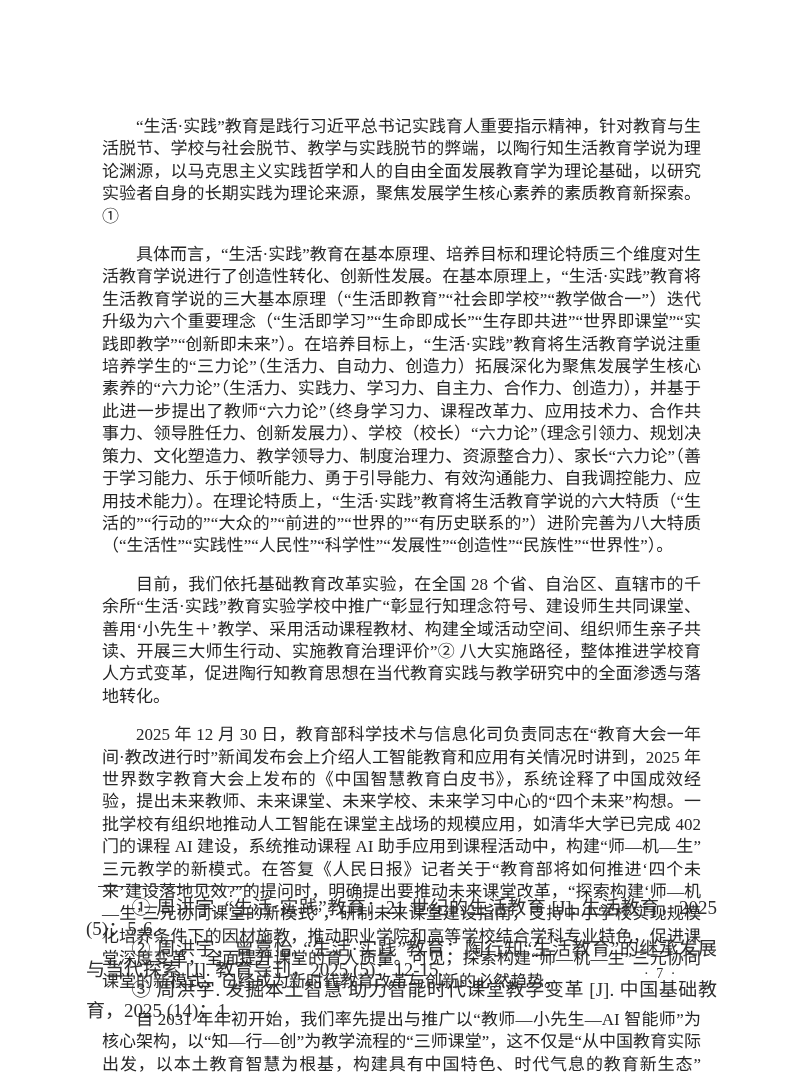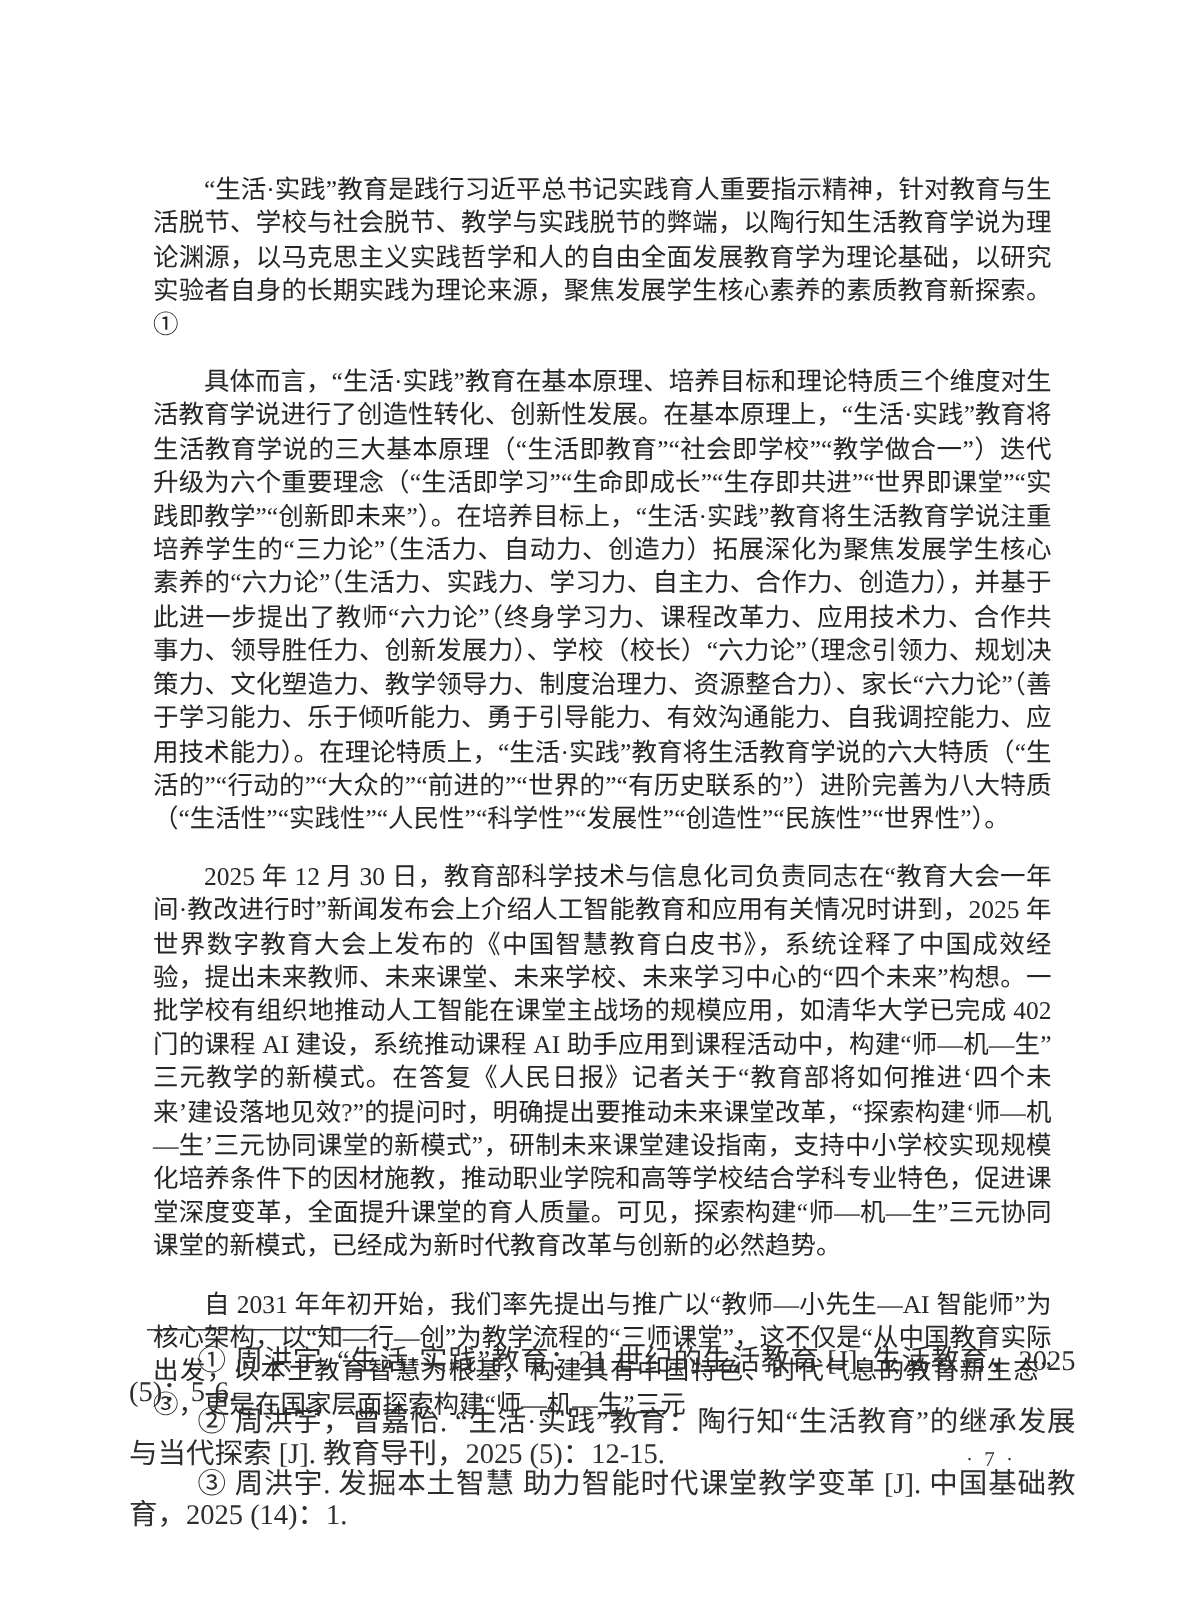--- a/index.html
+++ b/index.html
@@ -69,20 +69,21 @@
   }
 </style>
 </head>
 <body>
 
 <div class="page">
 
   <main class="body-text">
     <p>“生活·实践”教育是践行习近平总书记实践育人重要指示精神，针对教育与生活脱节、学校与社会脱节、教学与实践脱节的弊端，以陶行知生活教育学说为理论渊源，以马克思主义实践哲学和人的自由全面发展教育学为理论基础，以研究实验者自身的长期实践为理论来源，聚焦发展学生核心素养的素质教育新探索。①</p>
     <p>具体而言，“生活·实践”教育在基本原理、培养目标和理论特质三个维度对生活教育学说进行了创造性转化、创新性发展。在基本原理上，“生活·实践”教育将生活教育学说的三大基本原理（“生活即教育”“社会即学校”“教学做合一”）迭代升级为六个重要理念（“生活即学习”“生命即成长”“生存即共进”“世界即课堂”“实践即教学”“创新即未来”）。在培养目标上，“生活·实践”教育将生活教育学说注重培养学生的“三力论”（生活力、自动力、创造力）拓展深化为聚焦发展学生核心素养的“六力论”（生活力、实践力、学习力、自主力、合作力、创造力），并基于此进一步提出了教师“六力论”（终身学习力、课程改革力、应用技术力、合作共事力、领导胜任力、创新发展力）、学校（校长）“六力论”（理念引领力、规划决策力、文化塑造力、教学领导力、制度治理力、资源整合力）、家长“六力论”（善于学习能力、乐于倾听能力、勇于引导能力、有效沟通能力、自我调控能力、应用技术能力）。在理论特质上，“生活·实践”教育将生活教育学说的六大特质（“生活的”“行动的”“大众的”“前进的”“世界的”“有历史联系的”）进阶完善为八大特质（“生活性”“实践性”“人民性”“科学性”“发展性”“创造性”“民族性”“世界性”）。</p>
+    <p>目前，我们依托基础教育改革实验，在全国 28 个省、自治区、直辖市的千余所“生活·实践”教育实验学校中推广“彰显行知理念符号、建设师生共同课堂、善用‘小先生＋’教学、采用活动课程教材、构建全域活动空间、组织师生亲子共读、开展三大师生行动、实施教育治理评价”② 八大实施路径，整体推进学校育人方式变革，促进陶行知教育思想在当代教育实践与教学研究中的全面渗透与落地转化。</p>
     <p>2025 年 12 月 30 日，教育部科学技术与信息化司负责同志在“教育大会一年间·教改进行时”新闻发布会上介绍人工智能教育和应用有关情况时讲到，2025 年世界数字教育大会上发布的《中国智慧教育白皮书》，系统诠释了中国成效经验，提出未来教师、未来课堂、未来学校、未来学习中心的“四个未来”构想。一批学校有组织地推动人工智能在课堂主战场的规模应用，如清华大学已完成 402 门的课程 AI 建设，系统推动课程 AI 助手应用到课程活动中，构建“师—机—生”三元教学的新模式。在答复《人民日报》记者关于“教育部将如何推进‘四个未来’建设落地见效?”的提问时，明确提出要推动未来课堂改革，“探索构建‘师—机—生’三元协同课堂的新模式”，研制未来课堂建设指南，支持中小学校实现规模化培养条件下的因材施教，推动职业学院和高等学校结合学科专业特色，促进课堂深度变革，全面提升课堂的育人质量。可见，探索构建“师—机—生”三元协同课堂的新模式，已经成为新时代教育改革与创新的必然趋势。</p>
     <p>自 2031 年年初开始，我们率先提出与推广以“教师—小先生—AI 智能师”为核心架构，以“知—行—创”为教学流程的“三师课堂”，这不仅是“从中国教育实际出发，以本土教育智慧为根基，构建具有中国特色、时代气息的教育新生态”③，更是在国家层面探索构建“师—机—生”三元</p>
   </main>
 
   <div class="footnote-rule"></div>
 
   <section class="footnotes">
     <p>① 周洪宇. “生活·实践”教育：21 世纪的生活教育 [J]. 生活教育，2025 (5)：5-6.</p>
     <p>② 周洪宇，曾嘉怡. “生活·实践”教育：陶行知“生活教育”的继承发展与当代探索 [J]. 教育导刊，2025 (5)：12-15.</p>
     <p>③ 周洪宇. 发掘本土智慧 助力智能时代课堂教学变革 [J]. 中国基础教育，2025 (14)：1.</p>

